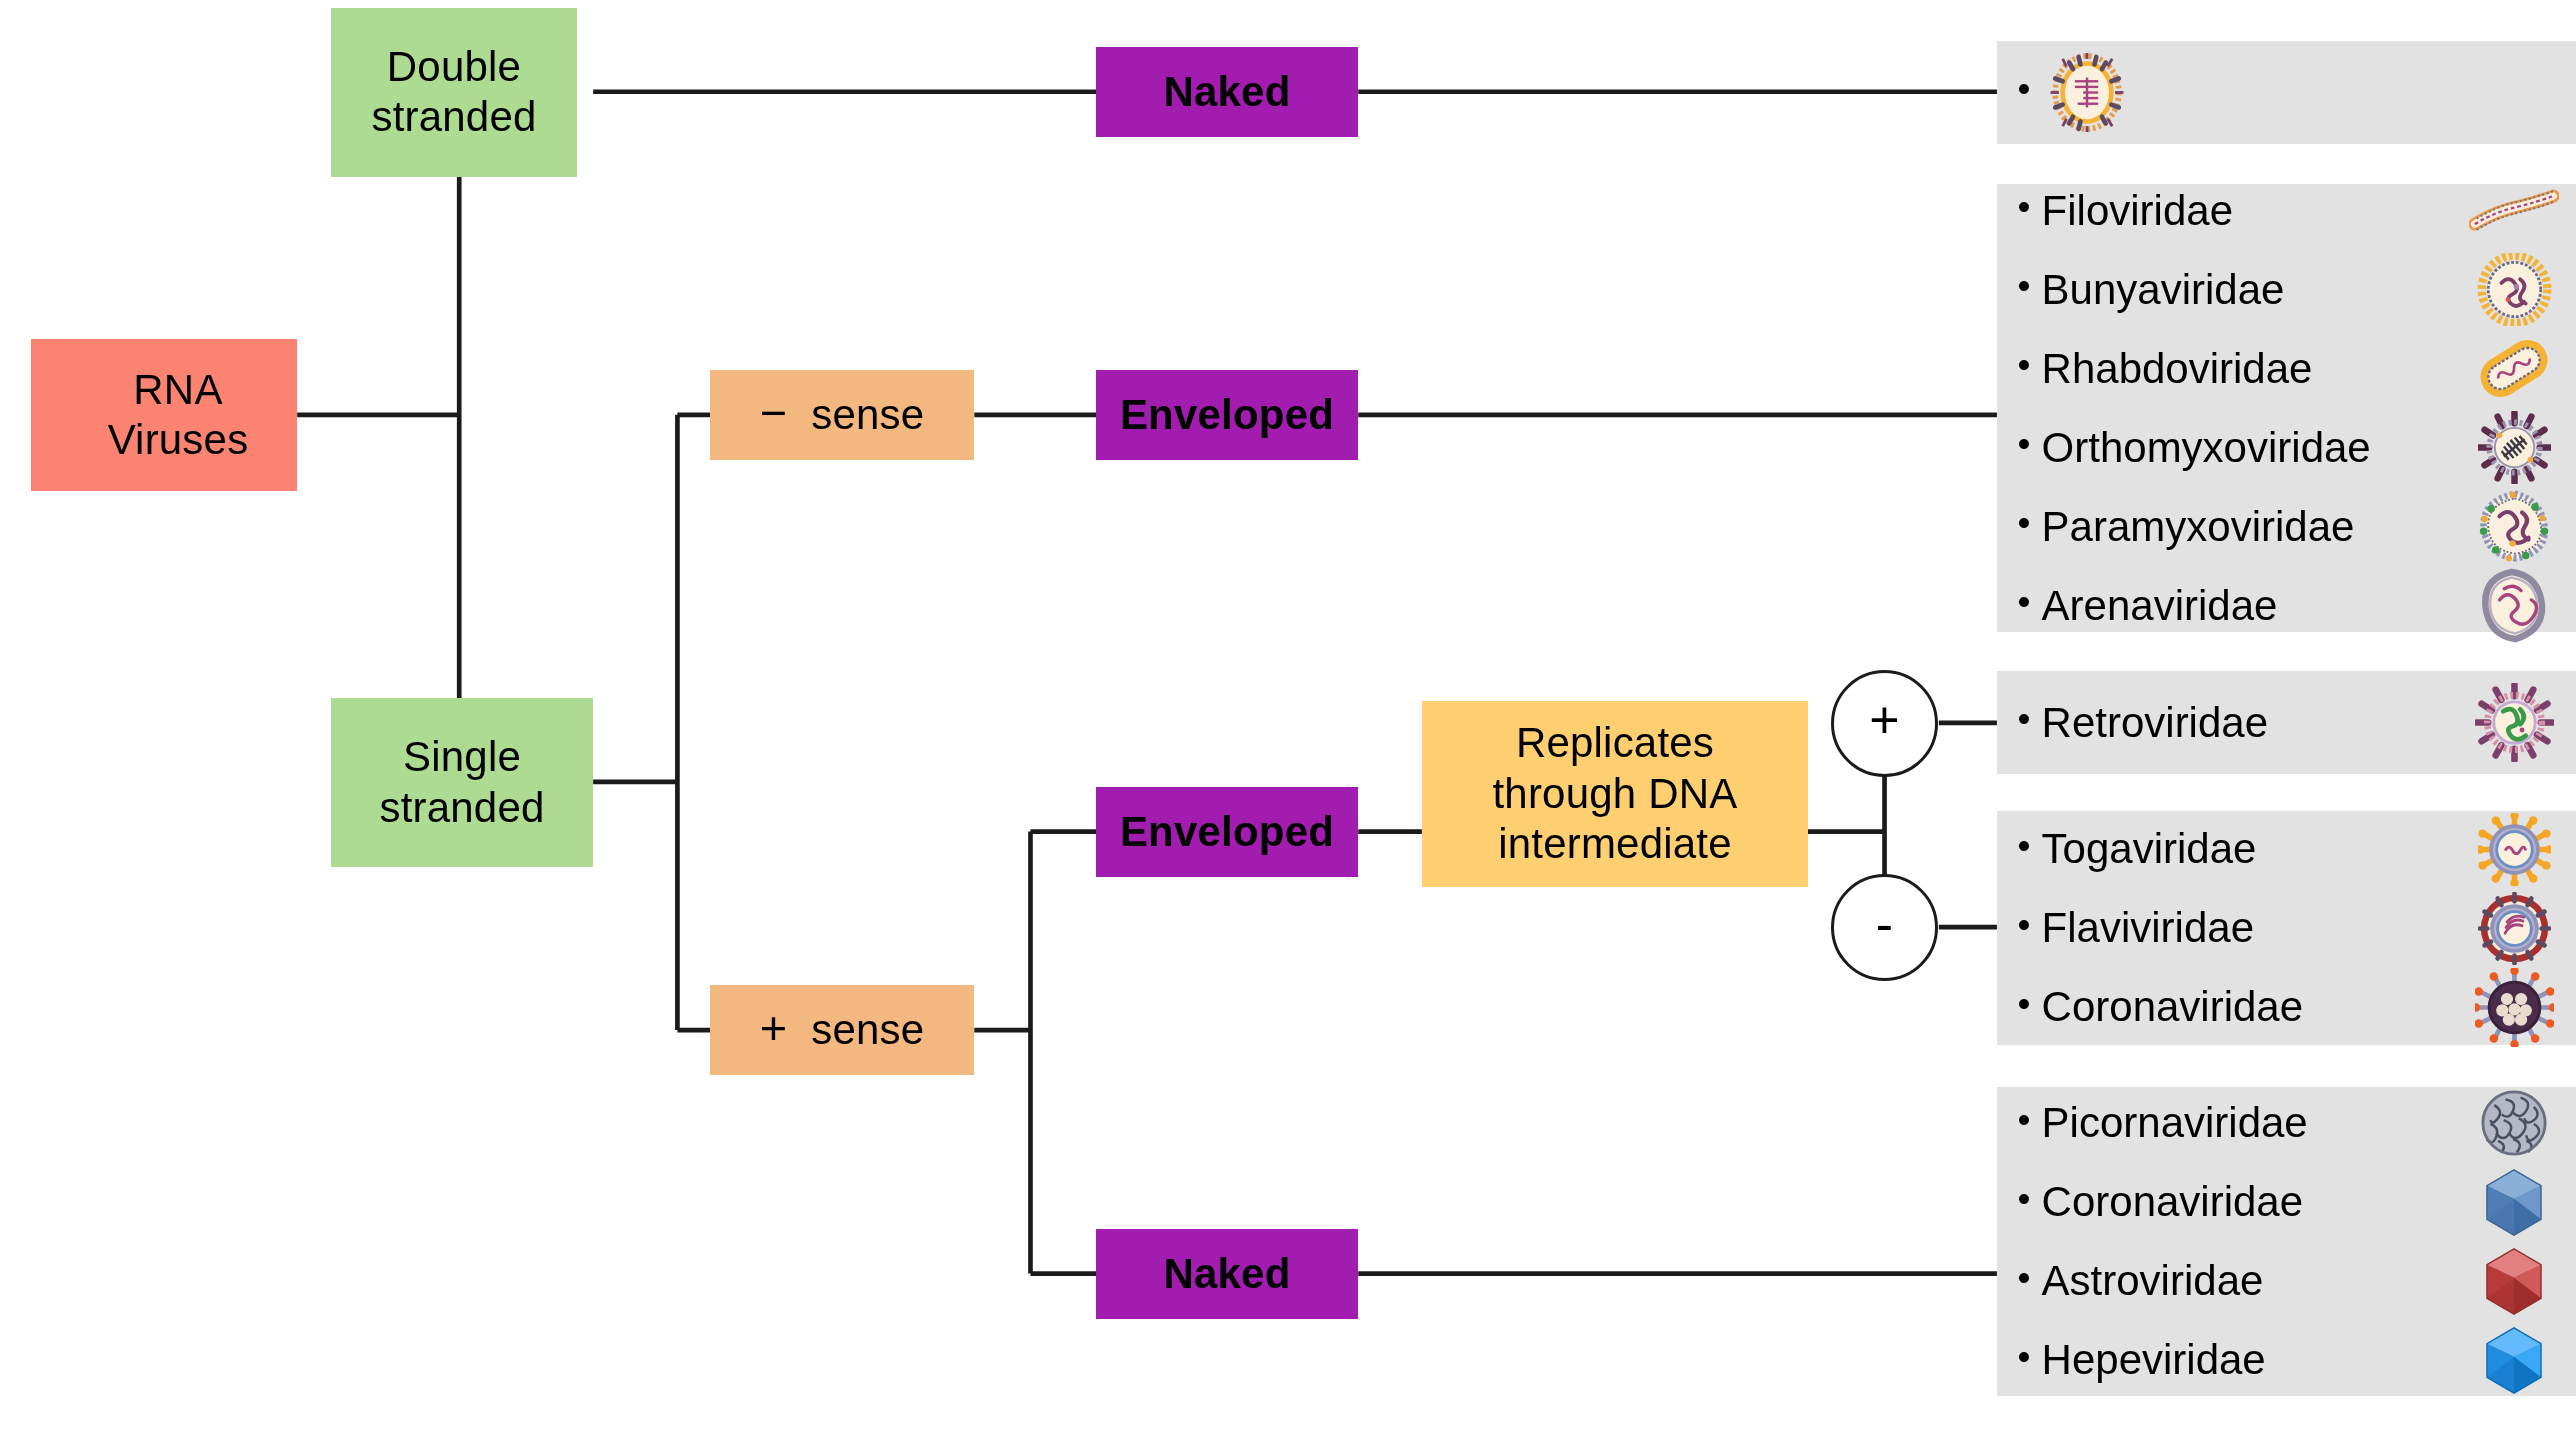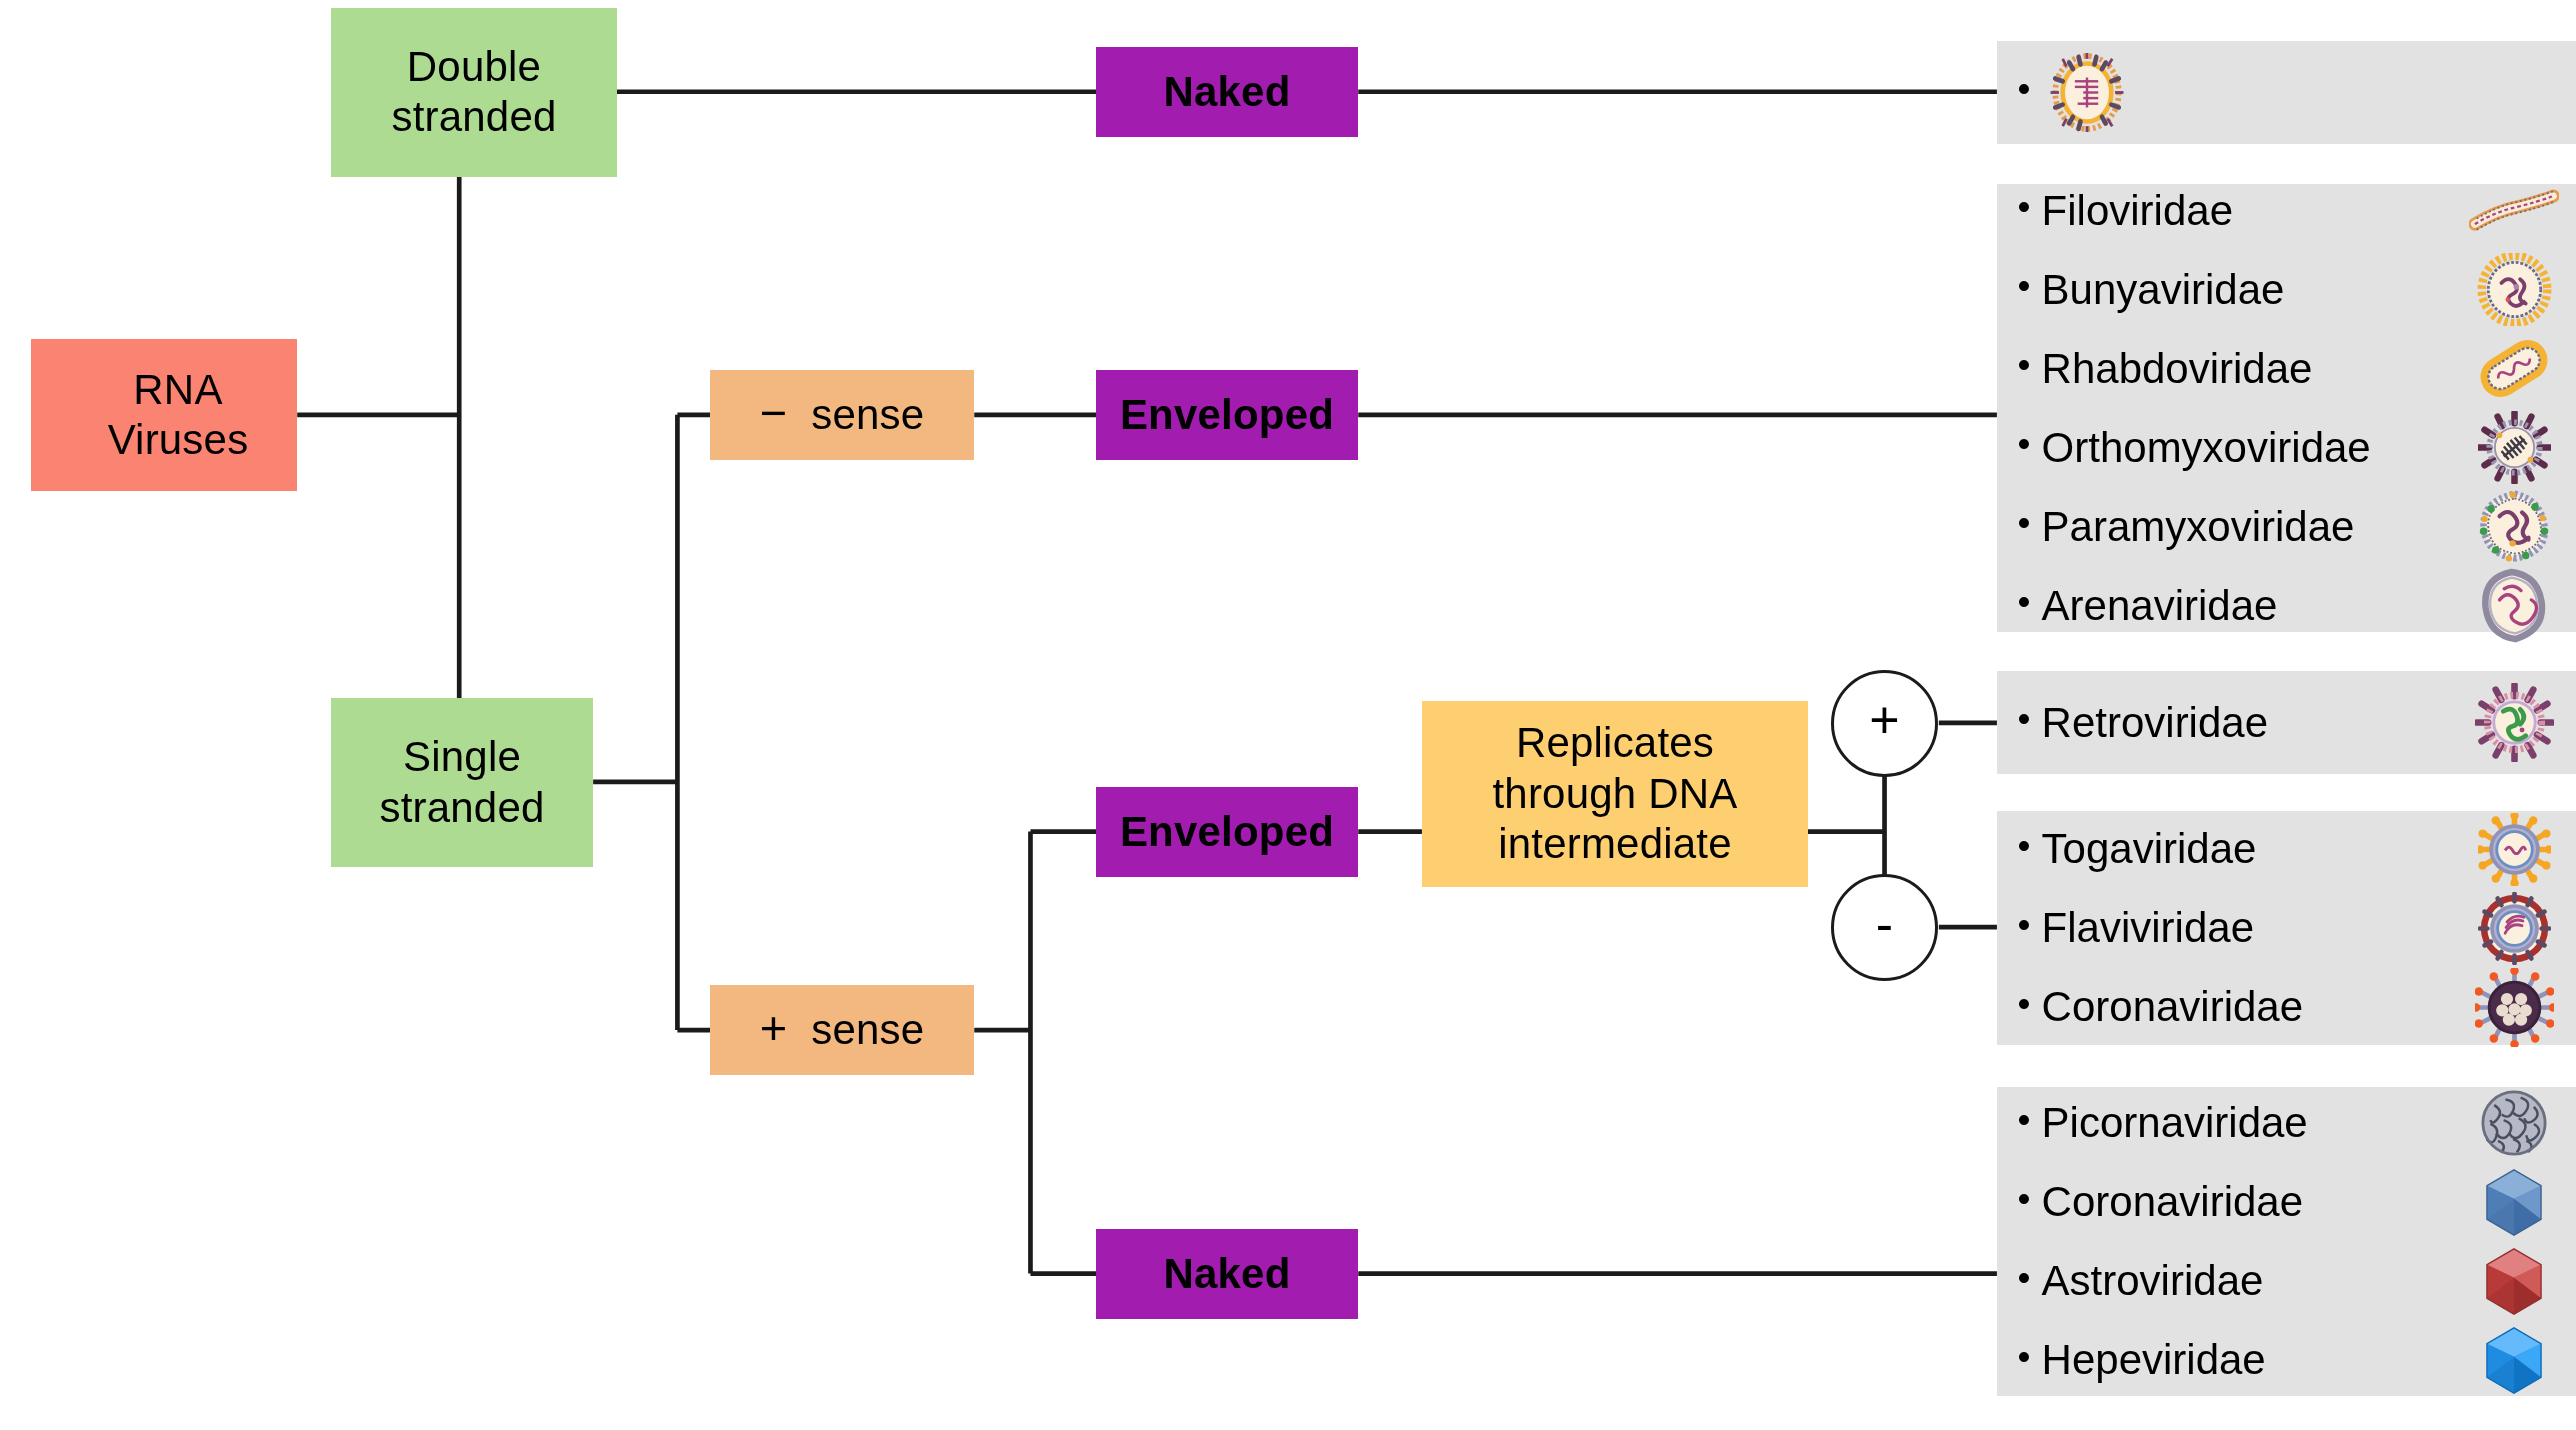--- a/index.html
+++ b/index.html
@@ -156,21 +156,21 @@
 
       <path d="M2070 990 L2132 990"></path>
 
       <path d="M1450 1360 L2132 1360"></path>
     </g>
   </svg>
 
   <div class="node node-root" style="left:31px; top:339px; width:266px; height:152px; font-size:42px;padding-left:28px;">RNA
 Viruses</div>
 
-  <div class="node node-green" style="left:331px; top:7.5px; width:286px; height:169px; font-size:42px;">Double
+  <div class="node node-green" style="left:331px; top:7.5px; width:246px; height:169px; font-size:42px;">Double
 stranded</div>
 
   <div class="node node-green" style="left:331px; top:698px; width:262px; height:169px; font-size:42px;">Single
 stranded</div>
 
   <div class="node node-purple" style="left:1096px; top:47px; width:262px; height:90px; font-size:42px;">Naked</div>
 
   <div class="node node-orange" style="left:710px; top:370px; width:264px; height:90px;">
     <span class="sense-inner">
       <span class="sense-sym">−</span>

